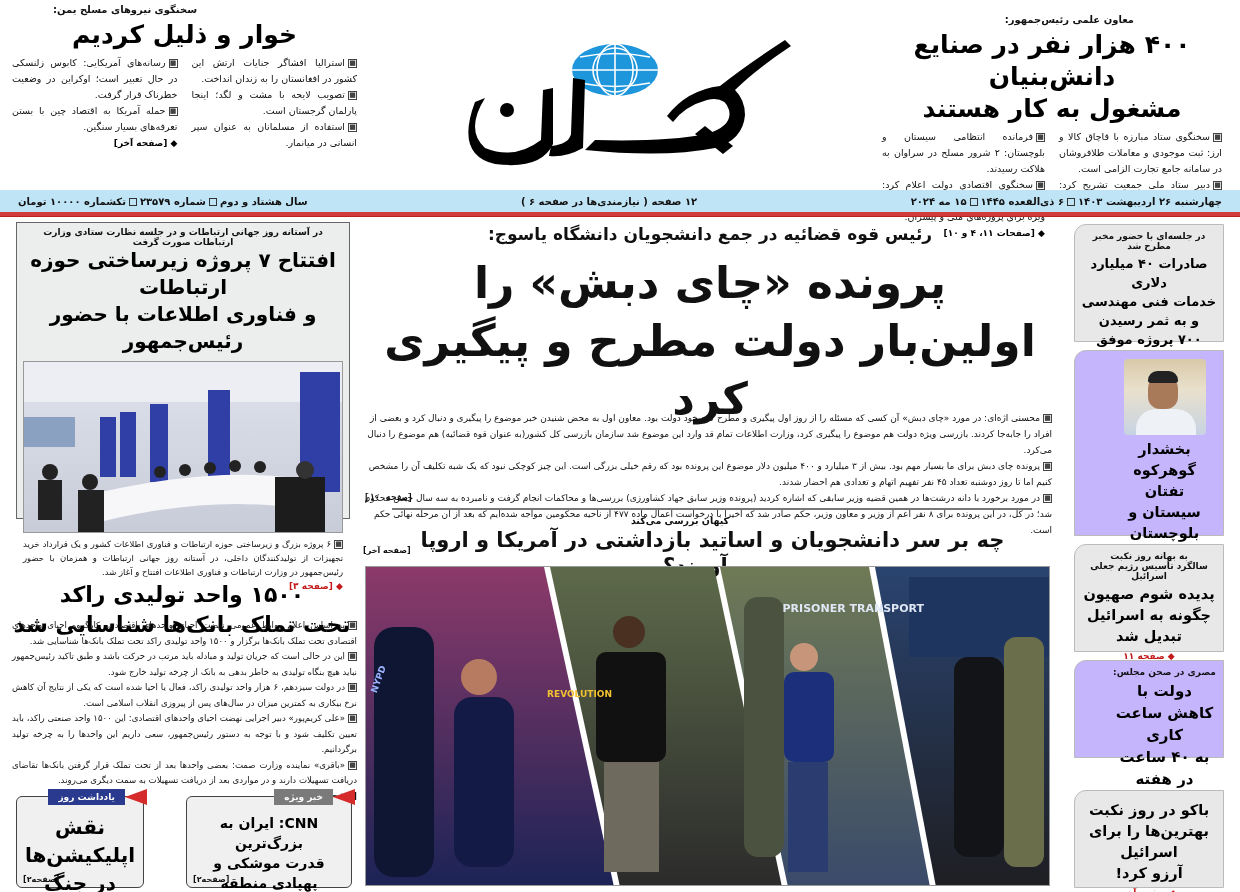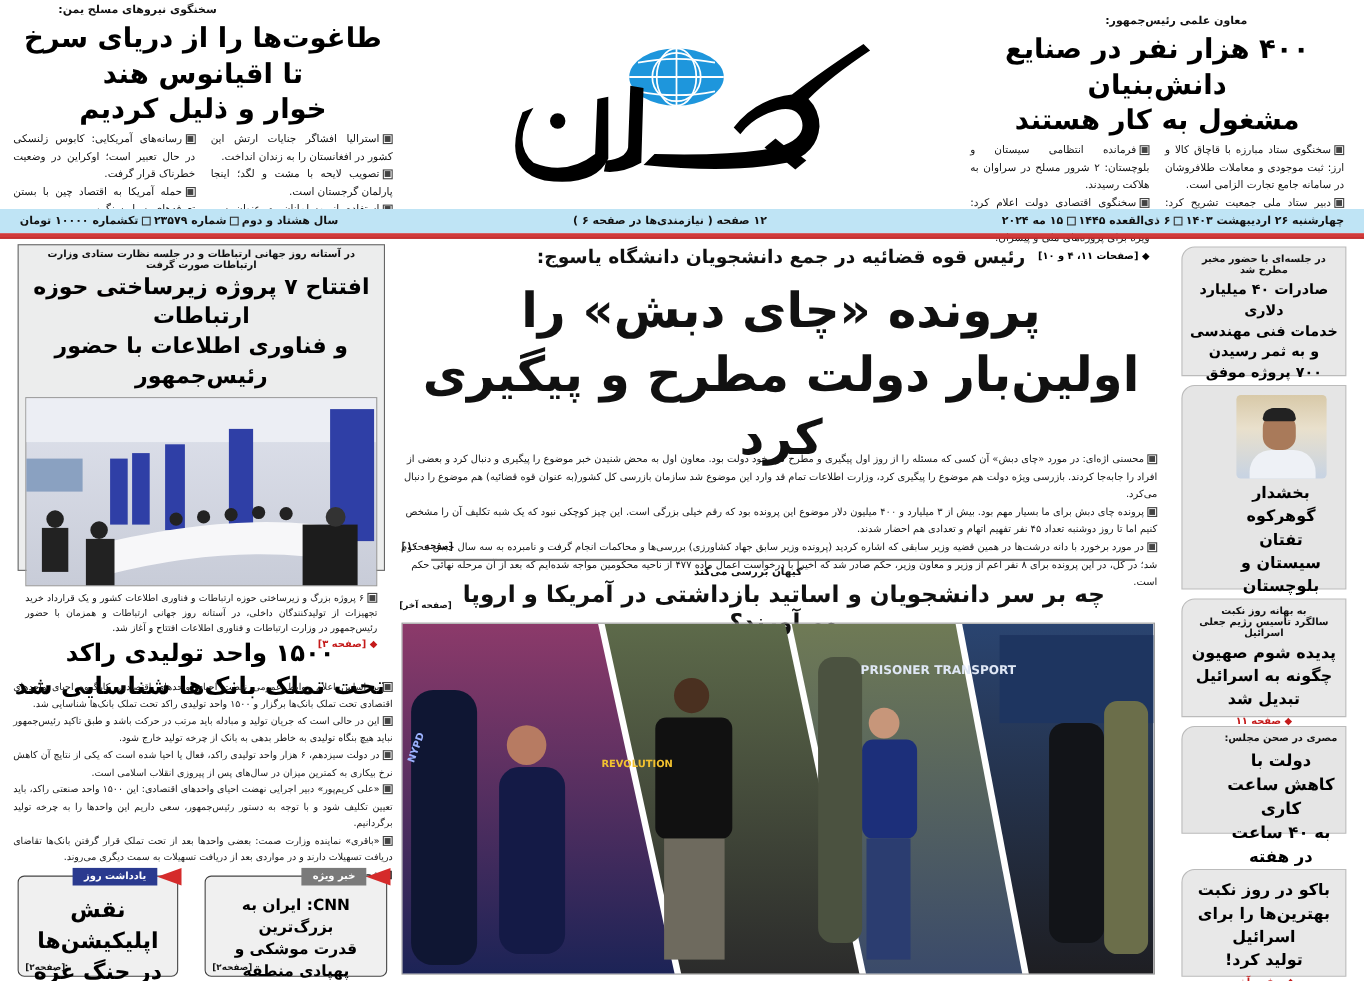--- a/index.html
+++ b/index.html
@@ -45,21 +45,21 @@
   #main-hl { left: 360px; top: 254px; width: 700px; font-size: 44px; line-height: 58px; font-weight: 900; text-align:center; }
   #main-body { left: 362px; top: 410px; width: 690px; font-size: 9px; line-height: 16px; }
   #rule-2 { left: 392px; top: 508px; width: 640px; height: 2px; background: #777; }
   #sub-kicker { left: 360px; top: 515px; width: 640px; font-size: 9.5px; text-align:center; font-weight: bold; }
   #sub-hl { left: 400px; top: 527px; width: 625px; font-size: 21px; line-height: 26px; text-align:center; font-weight: bold; }
   #sub-ref { left: 363px; top: 546px; font-size: 8px; font-weight:bold; }
   #collage { left: 365px; top: 566px; width: 685px; height: 320px; border: 1px solid #999; overflow:hidden; }
 
   
   .rbox { position: absolute; right: 16px; width: 150px; border: 1px solid #bbb; border-radius: 12px 0 0 0; background: #e8e8e8; padding: 6px 6px 4px; text-align: center; }
-  .rbox.white { background: #e5e5e5; padding-left: 37px; }
+  .rbox.white { background: #c4b5fd; padding-left: 37px; }
   .rbox .kicker { font-size: 9px; font-weight: bold; }
   .rbox .hl { font-size: 14.5px; line-height: 21px; margin-top: 3px; }
   .rbox .pgref { display:block; text-align:center; margin-top: 4px; }
 </style>
 </head>
 <body>
 
 <div id="top-right" class="abs">
   <div class="kicker">معاون علمی رئیس‌جمهور:</div>
   <div class="hl top-hl">
@@ -97,21 +97,20 @@
       <circle cx="62" cy="80" r="7"></circle>
       <path d="M250 104 l10 -8 l10 8 l-10 8z"></path>
       <path d="M268 116 l10 -8 l10 8 l-10 8z"></path>
     </g>
   </svg>
 </div>
 
 <div id="top-left" class="abs">
   <div class="kicker">سخنگوی نیروهای مسلح یمن:</div>
   <div class="hl top-hl">
-    <div>طاغوت‌ها را از دریای سرخ تا اقیانوس هند</div>
     <div>خوار و ذلیل کردیم</div>
   </div>
   <div class="two-col small">
     <div>
       <span class="bul">استرالیا افشاگر جنایات ارتش این کشور در افغانستان را به زندان انداخت.</span>
       <span class="bul">تصویب لایحه با مشت و لگد؛ اینجا پارلمان گرجستان است.</span>
       <span class="bul">استفاده از مسلمانان به عنوان سپر انسانی در میانمار.</span>
     </div>
     <div>
       <span class="bul">رسانه‌های آمریکایی: کابوس زلنسکی در حال تعبیر است؛ اوکراین در وضعیت خطرناک قرار گرفت.</span>
@@ -173,21 +172,21 @@
       <div>به ۴۰ ساعت در هفته</div>
       <div>موافقت کرده است</div>
   </div>
   <span class="pgref">صفحه ۱۱</span>
 </div>
 
 <div class="rbox" style="top:790px; height:98px;">
   <div class="hl">
     <div>باکو در روز نکبت</div>
       <div>بهترین‌ها را برای اسرائیل</div>
-      <div>تولید کرد!</div>
+      <div>آرزو کرد!</div>
   </div>
   <span class="pgref">صفحه آخر</span>
 </div>
 
 <div id="main-kicker" class="abs">رئیس قوه قضائیه در جمع دانشجویان دانشگاه یاسوج:</div>
 <div id="main-hl" class="abs">
   <div>پرونده «چای دبش» را</div>
   <div>اولین‌بار دولت مطرح و پیگیری کرد</div>
 </div>
 <div id="main-body" class="abs">
@@ -302,20 +301,20 @@
 <div class="abs boxlet" style="left:186px; top:796px; width:166px; height:92px;">
   <span class="tag" style="background:#7a7a7a;">خبر ویژه</span>
   <div class="hl" style="font-size:14px; line-height:20px;">
     <div>CNN: ایران به بزرگ‌ترین</div>
     <div>قدرت موشکی و پهپادی منطقه</div>
 
   </div>
   <span style="font-size:8px; font-weight:bold; position:absolute; left:6px; bottom:3px;">[صفحه۲]</span>
 </div>
 
-<div class="abs boxlet" style="left:16px; top:796px; width:146px; height:92px;">
+<div class="abs boxlet" style="left:16px; top:796px; width:128px; height:92px;">
   <span class="tag" style="background:#2a3a8f;">یادداشت روز</span>
   <div class="hl" style="font-size:20px; line-height:28px;">
     <div>نقش اپلیکیشن‌ها</div>
     <div>در جنگ غزه</div>
   </div>
   <span style="font-size:8px; font-weight:bold; position:absolute; left:6px; bottom:3px;">[صفحه۲]</span>
 </div>
 
 </body></html>

